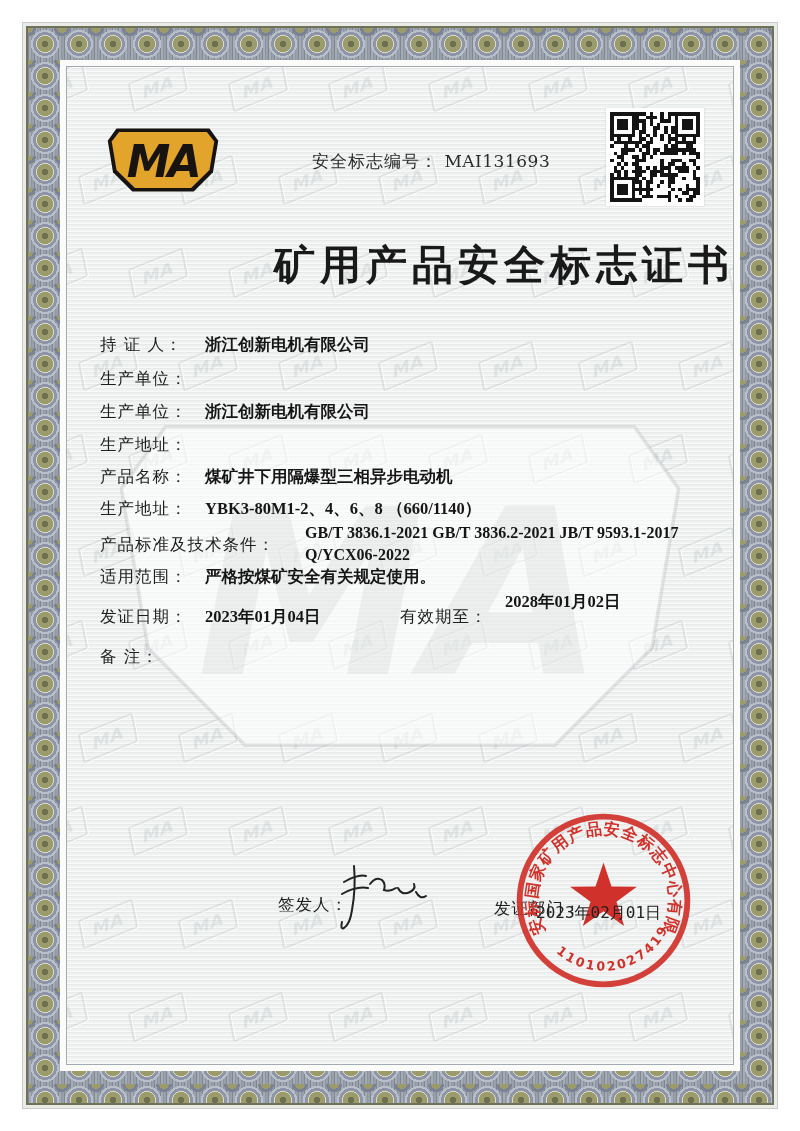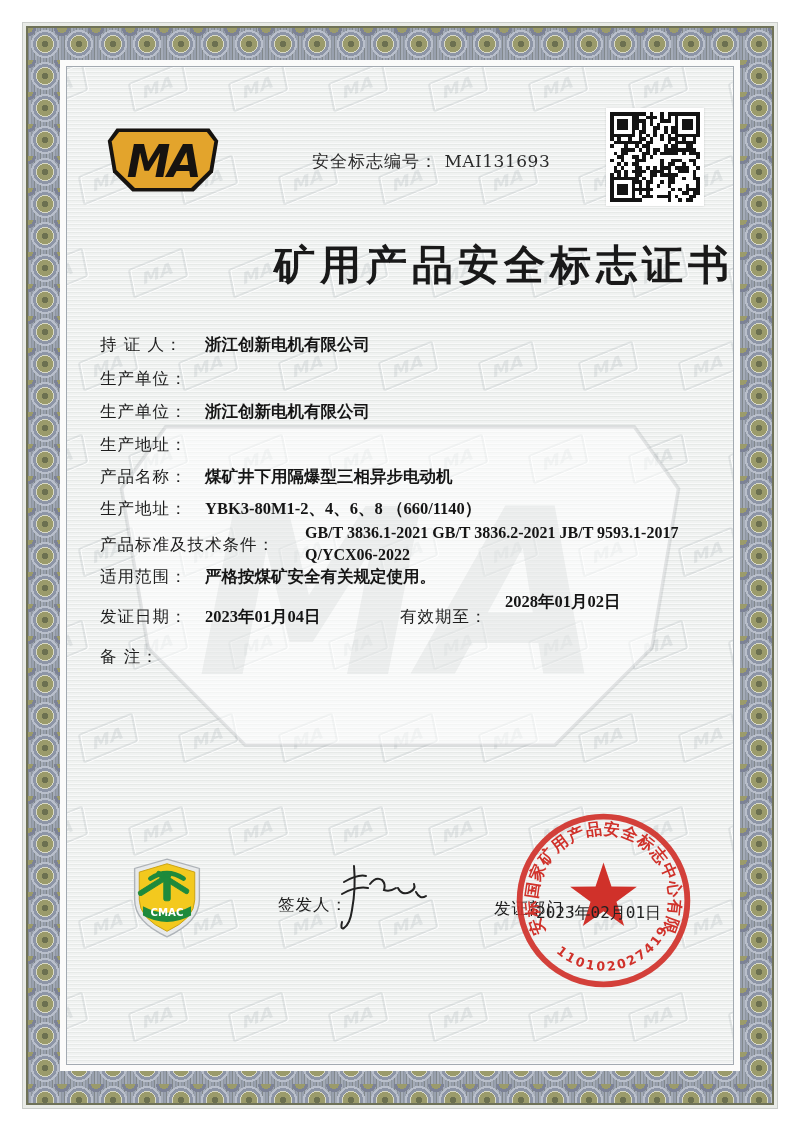--- a/index.html
+++ b/index.html
@@ -558,34 +558,20 @@
 
   <div class="row" style="top:606px"><span class="lab">发证日期：</span></div>
   <div class="val mono" style="left:205px; top:606px">2023年01月04日</div>
   <div class="row" style="left:400px; top:606px"><span class="lab">有效期至：</span></div>
   <div class="val mono" style="left:505px; top:591px">2028年01月02日</div>
 
   <div class="row" style="top:646px"><span class="lab">备    注：</span></div>
   <div class="val" style="left:205px; top:646px"></div>
 
 
-  <div class="cmac">
-    <svg width="74" height="80" viewBox="0 0 80 86">
-      <path d="M40,1 L75,11 L75,45 Q75,69 40,85 Q5,69 5,45 L5,11 Z" fill="#e7e9ea" stroke="#aeb3b8" stroke-width="1.5"></path>
-      <path d="M40,6 L70,15 L70,45 Q70,65 40,79 Q10,65 10,45 L10,15 Z" fill="#f3c91e" stroke="#c79e10" stroke-width="1"></path>
-      <g stroke="#1e8a3c" fill="#1e8a3c">
-        <path d="M22,22 Q40,10 58,22" fill="none" stroke-width="5" stroke-linecap="round"></path>
-        <rect x="20" y="22" width="40" height="5" rx="2" transform="rotate(32 40 36)"></rect>
-        <rect x="20" y="22" width="40" height="5" rx="2" transform="rotate(-32 40 50)"></rect>
-        <rect x="36.5" y="20" width="7" height="26" rx="2"></rect>
-      </g>
-      <path d="M14,52 Q40,66 66,52 L66,62 Q40,76 14,62 Z" fill="#1e8a3c"></path>
-      <text x="40" y="63" text-anchor="middle" font-size="11" font-weight="bold" fill="#ffffff" font-family="'DejaVu Sans',sans-serif">CMAC</text>
-    </svg>
-  </div>
 
   <div class="flabel" style="left:278px; top:894px">签发人：</div>
 
   <div class="sig">
     <svg width="105" height="88" viewBox="0 0 105 88">
       <g fill="none" stroke="#222" stroke-width="2" stroke-linecap="round">
         <path d="M14,24 Q28,16 36,18"></path>
         <path d="M12,36 Q26,28 38,30"></path>
         <path d="M24,8 Q26,30 22,52 Q20,66 14,70 Q10,72 12,64"></path>
         <path d="M40,26 Q46,18 52,22 Q56,26 54,32 Q60,34 66,30"></path>

